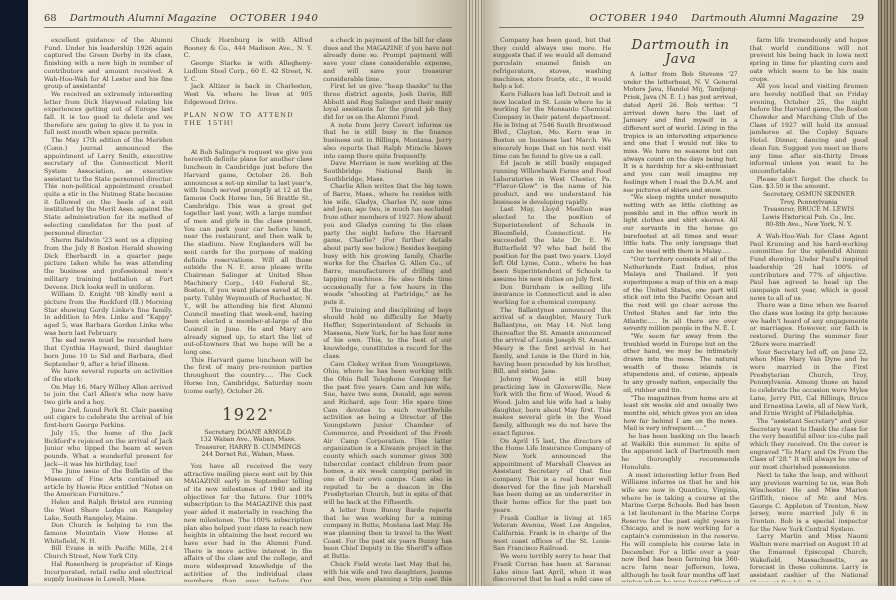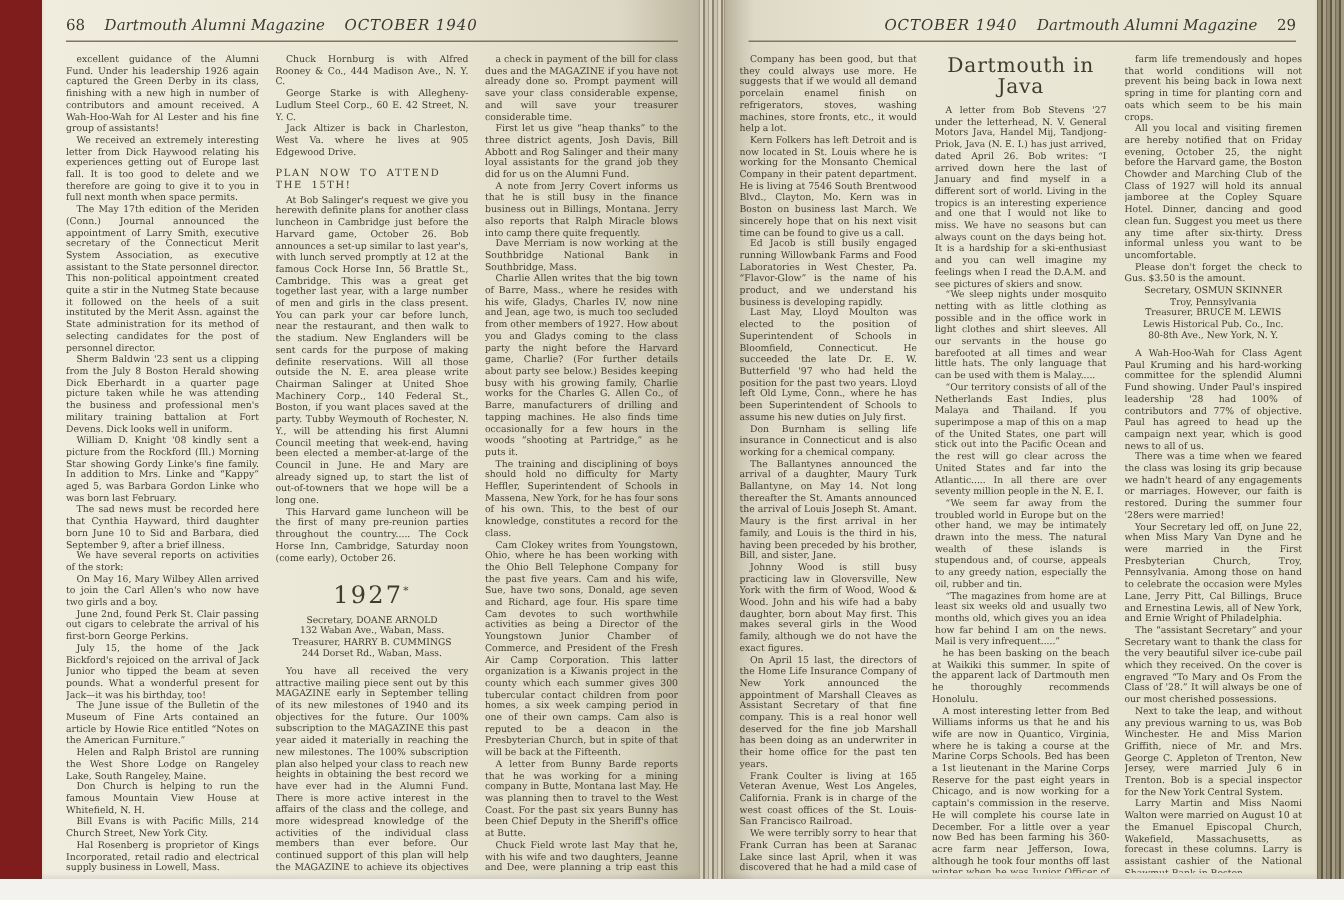--- a/index.html
+++ b/index.html
@@ -2,21 +2,21 @@
 <html><head>
 <meta charset="utf-8">
 <style>
   html,body { margin:0; padding:0; }
   body {
     width:896px; height:600px; overflow:hidden;
     background:#f2f1ec;
     font-family:"DejaVu Serif","Liberation Serif",serif;
     color:#3c3930;
   }
-  .scan { position:relative; width:896px; height:600px; background:#7f1d1d; }
+  .scan { position:relative; width:896px; height:600px; background:#0f172a; }
 
   .page { position:absolute; top:0; height:586px; box-sizing:border-box; }
   .page-left {
     left:28px; width:438px;
     background:linear-gradient(90deg,#f0eddf 0%,#eae6d5 55%,#ddd8c5 88%,#beb7a1 99%);
     box-shadow:inset 0 -2px 3px rgba(0,0,0,.08);
   }
   .page-right {
     left:483px; width:395px;
     background:linear-gradient(90deg,#b9b29c 0%,#ded9c7 5%,#ebe7d6 30%,#e7e3d1 100%);
@@ -49,36 +49,36 @@
   .page-right .cols { margin:8px 10px 0 10px; gap:10px; }
   .col {
     flex:1 1 0; min-width:0; overflow:hidden;
     font-size:6.2px; line-height:7.7px; text-align:justify;
     color:#403c31;
   }
   .para { margin:0; text-indent:7px; }
   .pgroup { margin:0; padding:0; }
 
   .subhead {
-    margin:7px 0 2px; text-indent:0; text-align:left;
+    margin:7px 0 20px; text-indent:0; text-align:left;
     font-size:6.6px; letter-spacing:1.1px; word-spacing:2.5px;
   }
   .class-heading {
     margin:10px 0 4px; text-align:center; font-weight:normal;
     font-size:16px; letter-spacing:1.5px; line-height:16px; text-indent:0;
   }
   .class-heading sup { font-size:7px; vertical-align:super; }
   .officer-line {
     margin:0; text-indent:0; text-align:center;
     font-size:6.1px; line-height:7.6px;
   }
   .officers { margin-bottom:4px; }
   .feature-title {
     margin:1px 0 5px; text-align:center; font-weight:normal;
-    font-size:13.5px; line-height:14px; text-indent:0;
+    font-style:italic; font-size:13.5px; line-height:14px; text-indent:0;
     letter-spacing:.5px;
   }
   .letter-para { font-size:6.1px; }
   .feature-block { padding:0 2px; }
 </style>
 </head>
 <body>
 
 <div class="scan">
 
@@ -110,21 +110,21 @@
         <div class="pgroup">
             <p class="para">Chuck Hornburg is with Alfred Rooney &amp; Co., 444 Madison Ave., N. Y. C.</p>
             <p class="para">George Starke is with Allegheny-Ludlum Steel Corp., 60 E. 42 Street, N. Y. C.</p>
             <p class="para">Jack Altizer is back in Charleston, West Va. where he lives at 905 Edgewood Drive.</p>
           </div>
         <p class="subhead">PLAN NOW TO ATTEND THE 15TH!</p>
         <div class="pgroup">
             <p class="para">At Bob Salinger's request we give you herewith definite plans for another class luncheon in Cambridge just before the Harvard game, October 26. Bob announces a set-up similar to last year's, with lunch served promptly at 12 at the famous Cock Horse Inn, 56 Brattle St., Cambridge. This was a great get together last year, with a large number of men and girls in the class present. You can park your car before lunch, near the restaurant, and then walk to the stadium. New Englanders will be sent cards for the purpose of making definite reservations. Will all those outside the N. E. area please write Chairman Salinger at United Shoe Machinery Corp., 140 Federal St., Boston, if you want places saved at the party. Tubby Weymouth of Rochester, N. Y., will be attending his first Alumni Council meeting that week-end, having been elected a member-at-large of the Council in June. He and Mary are already signed up, to start the list of out-of-towners that we hope will be a long one.</p>
             <p class="para">This Harvard game luncheon will be the first of many pre-reunion parties throughout the country..... The Cock Horse Inn, Cambridge, Saturday noon (come early), October 26.</p>
           </div>
-        <h2 class="class-heading"><span>1927</span><sup>*</sup></h2>
+        <h2 class="class-heading"><span>1922</span><sup>*</sup></h2>
         <div class="officers">
             <div class="officer-line">Secretary, DOANE ARNOLD</div>
             <div class="officer-line">132 Waban Ave., Waban, Mass.</div>
             <div class="officer-line">Treasurer, HARRY B. CUMMINGS</div>
             <div class="officer-line">244 Dorset Rd., Waban, Mass.</div>
           </div>
         <div class="pgroup">
             <p class="para">You have all received the very attractive mailing piece sent out by this MAGAZINE early in September telling of its new milestones of 1940 and its objectives for the future. Our 100% subscription to the MAGAZINE this past year aided it materially in reaching the new milestones. The 100% subscription plan also helped your class to reach new heights in obtaining the best record we have ever had in the Alumni Fund. There is more active interest in the affairs of the class and the college, and more widespread knowledge of the activities of the individual class members than ever before. Our continued support of this plan will help the MAGAZINE to achieve its objectives and moreover will make our own college associations more enjoyable and our class, as a unit, more valuable to the college. All of which is a more or less long-winded but sincere way of asking you to send Gus Cummings</p>
           </div>
 

